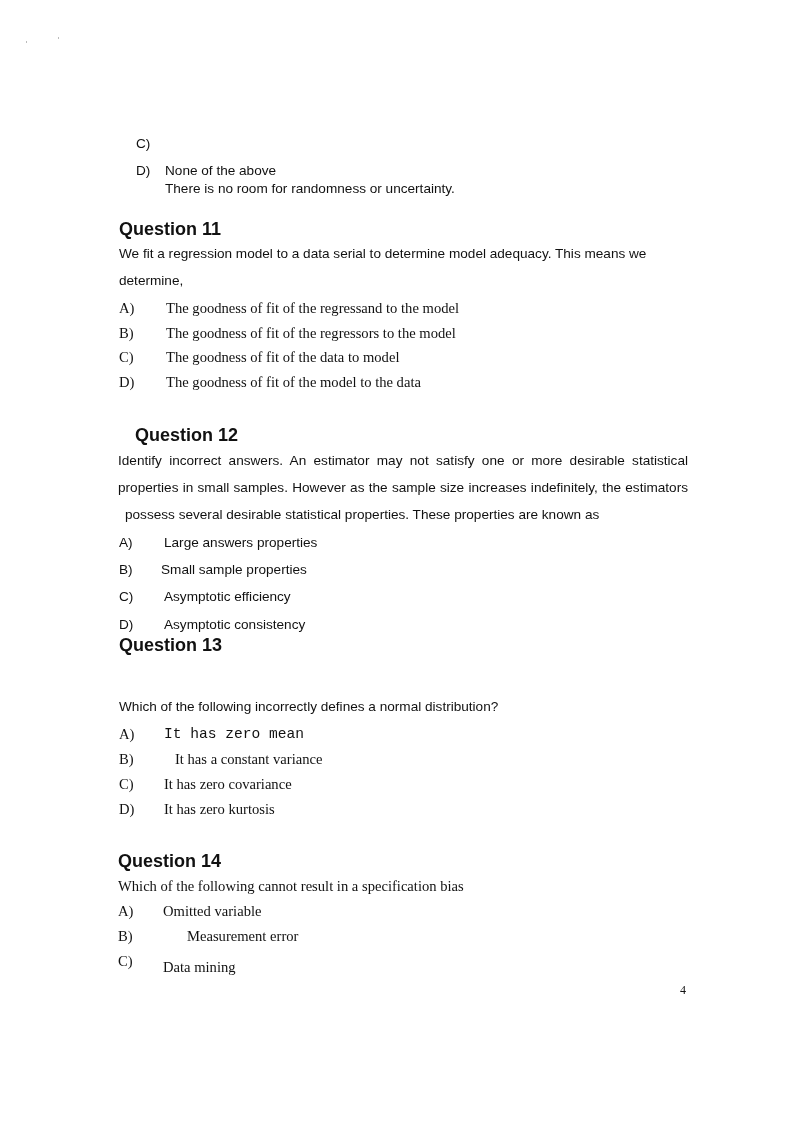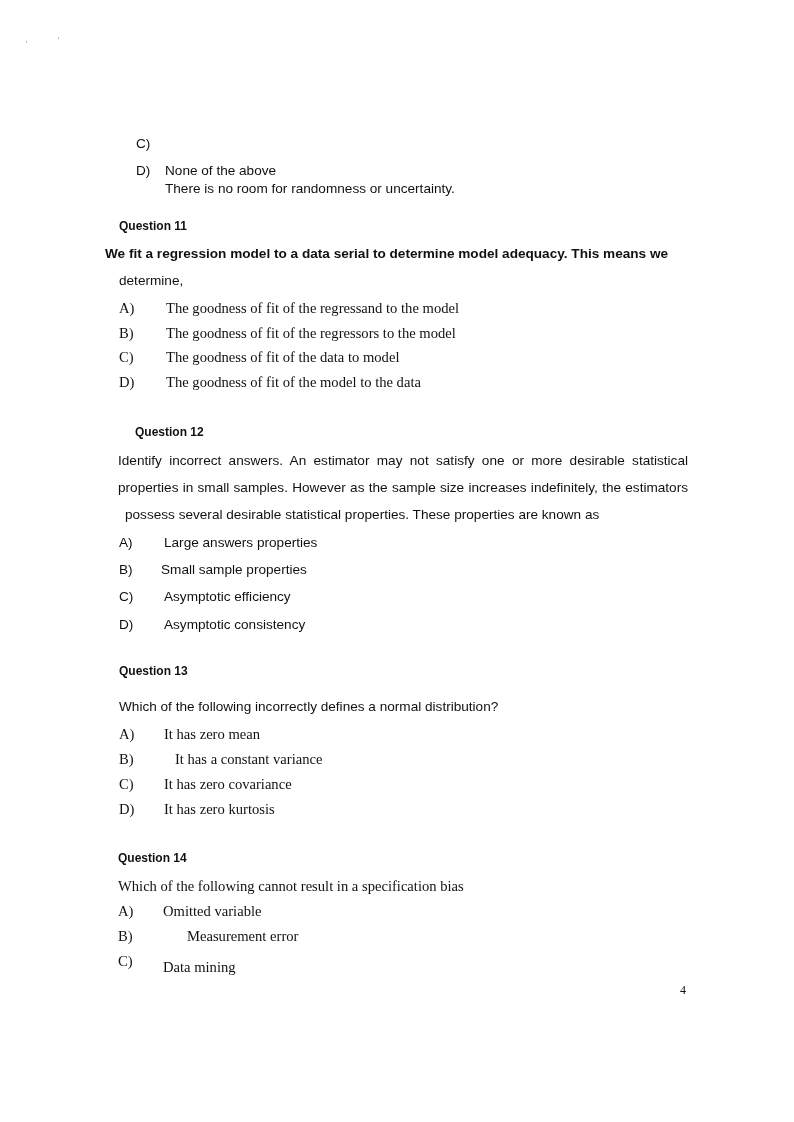--- a/index.html
+++ b/index.html
@@ -3,21 +3,21 @@
 <meta charset="utf-8">
 <style>
   html, body { margin: 0; padding: 0; }
   body {
     width: 794px; height: 1122px; background: #ffffff; position: relative;
     overflow: hidden; color: #111;
   }
   .sans { font-family: "Liberation Sans", "DejaVu Sans", sans-serif; font-size: 13.6px; }
   .serif { font-family: "Liberation Serif", "DejaVu Serif", serif; font-size: 14.6px; }
   .abs { position: absolute; white-space: nowrap; }
-  .heading { font-family: "Liberation Sans", "DejaVu Sans", sans-serif; font-weight: bold; font-size: 12px; }
+  .heading { font-family: "Liberation Sans", "DejaVu Sans", sans-serif; font-weight: bold; font-size: 18px; }
   .justify { position: absolute; left: 118px; width: 570px; text-align: justify; text-align-last: justify; white-space: nowrap; }
   .pagenum { font-family: "Liberation Serif", serif; font-size: 12px; }
   .speck { position: absolute; background: #bbb; width: 1px; height: 2px; }
 </style>
 </head>
 <body>
 
 <div>
 
   <div>
@@ -26,21 +26,21 @@
       <span class="abs" style="left:29px; top:0;margin-top:45px;">There is no room for randomness or uncertainty.</span>
     </div>
     <div class="abs sans" style="left:136px; top:163px;">
       <span>D)</span>
       <span class="abs" style="left:29px; top:0;">None of the above</span>
     </div>
   </div>
 
   <div>
     <div class="abs heading" style="left:119px; top:219px;">Question 11</div>
-    <div class="abs sans" style="left:105px; top:246px;font-weight:bold;">We fit a regression model to a data serial to determine model adequacy. This means we</div>
+    <div class="abs sans" style="left:119px; top:246px;">We fit a regression model to a data serial to determine model adequacy. This means we</div>
     <div class="abs sans" style="left:119px; top:273px;">determine,</div>
     <div class="abs serif" style="left:119px; top:300px;">
       <span>A)</span>
       <span class="abs" style="left:47px; top:0;">The goodness of fit of the regressand to the model</span>
     </div>
     <div class="abs serif" style="left:119px; top:325px;">
       <span>B)</span>
       <span class="abs" style="left:47px; top:0;">The goodness of fit of the regressors to the model</span>
     </div>
     <div class="abs serif" style="left:119px; top:349px;">
@@ -70,25 +70,25 @@
       <span>C)</span>
       <span class="abs" style="left:45px; top:0;">Asymptotic efficiency</span>
     </div>
     <div class="abs sans" style="left:119px; top:617px;">
       <span>D)</span>
       <span class="abs" style="left:45px; top:0;">Asymptotic consistency</span>
     </div>
   </div>
 
   <div>
-    <div class="abs heading" style="left:119px; top:664px;text-align:right;">Question 13</div>
+    <div class="abs heading" style="left:119px; top:635px;text-align:right;">Question 13</div>
     <div class="abs sans" style="left:119px; top:699px;">Which of the following incorrectly defines a normal distribution?</div>
     <div class="abs serif" style="left:119px; top:726px;">
       <span>A)</span>
-      <span class="abs" style="left:45px; top:0;">It has zero mean</span>
+      <span class="abs" style="left:45px; top:0;font-family:Liberation Mono, monospace;">It has zero mean</span>
     </div>
     <div class="abs serif" style="left:119px; top:751px;">
       <span>B)</span>
       <span class="abs" style="left:45px; top:0;margin-left:11px;">It has a constant variance</span>
     </div>
     <div class="abs serif" style="left:119px; top:776px;">
       <span>C)</span>
       <span class="abs" style="left:45px; top:0;">It has zero covariance</span>
     </div>
     <div class="abs serif" style="left:119px; top:801px;">

